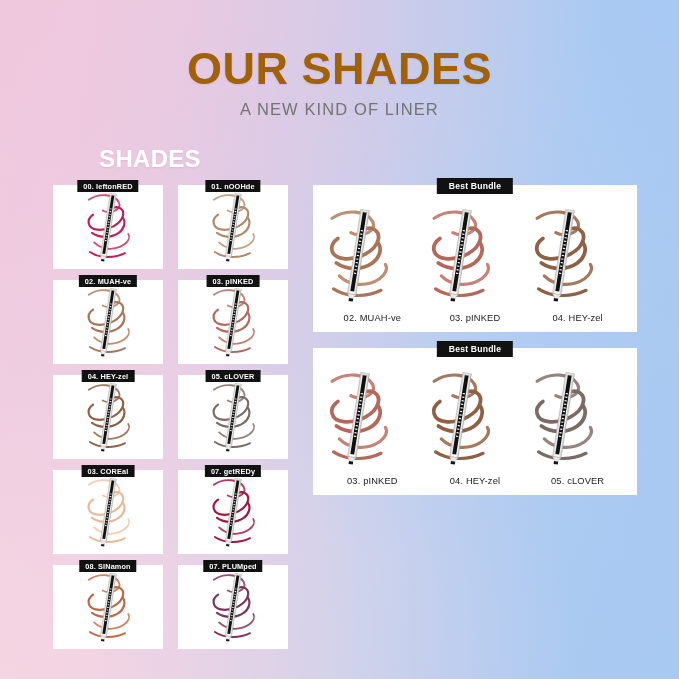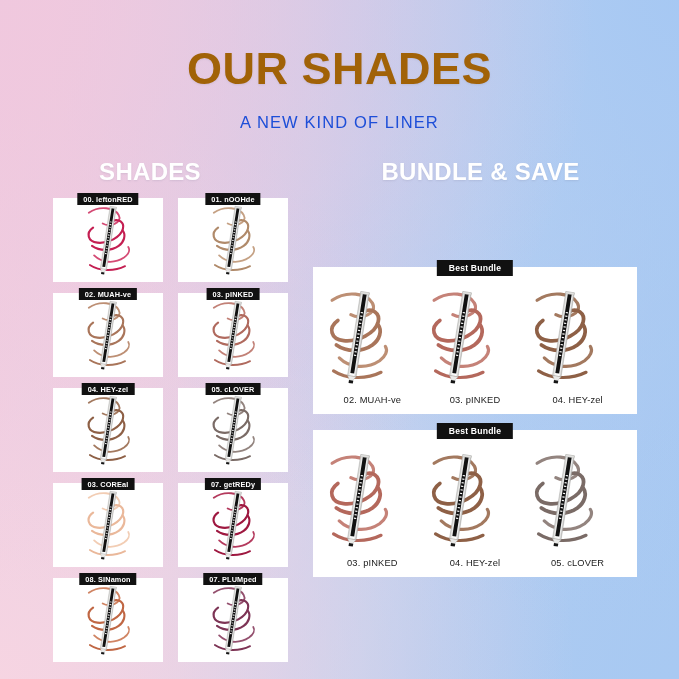--- a/index.html
+++ b/index.html
@@ -17,38 +17,38 @@
   }
 
   
   .header { text-align:center; padding-top:46px; }
   .title {
     font-size:45px; font-weight:bold; color:#a16207;
     letter-spacing:0.5px; line-height:1; font-stretch:condensed;
     text-shadow:0 1px 2px rgba(120,120,150,0.18);
   }
   .subtitle {
-    font-size:16.5px; color:#1d4ed8; letter-spacing:1.1px;
-    margin-top:22px; font-weight:400;
+    font-size:16.5px; color:#737373; letter-spacing:1.1px;
+    margin-top:9px; font-weight:400;
   }
 
   
   .section-heads {
     display:flex; margin-top:26px; padding:0 0 0 0;
   }
   .sh-left { width:300px; text-align:center; }
   .sh-right { width:379px; text-align:center; padding-right:18px; }
   .section-title {
     font-size:24px; font-weight:bold; color:#fff; letter-spacing:0.3px;
     text-shadow:0 1px 2px rgba(120,120,150,0.18);
     text-align:center;
   }
 
   
-  .body-wrap { display:flex; margin-top:12px;align-items:center; }
+  .body-wrap { display:flex; margin-top:12px; }
   .col-shades { width:300px; padding-left:53px; }
   .col-bundle { width:379px; padding-left:13px; padding-right:42px; }
 
   
   .shades-grid {
     display:grid;
     grid-template-columns:repeat(2, 110px);
     column-gap:15px; row-gap:11px;
   }
   .shade-card {
@@ -95,23 +95,20 @@
 
 <div class="header">
   <div class="title">OUR SHADES</div>
   <div class="subtitle">A NEW KIND OF LINER</div>
 </div>
 
 <div class="section-heads">
   <div class="sh-left">
     <span class="section-title">SHADES</span>
   </div>
-  <div class="sh-right">
-    <span class="section-title">BUNDLE &amp; SAVE</span>
-  </div>
 </div>
 
 <div class="body-wrap">
 
   <div class="col-shades">
     <div class="shades-grid" id="shades-grid">
         <div class="shade-card">
           <div class="shade-tag">00. leftonRED</div>
      <div class="swatch-area">
   <svg class="swatch" width="54" height="80" viewBox="0 0 100 150">

